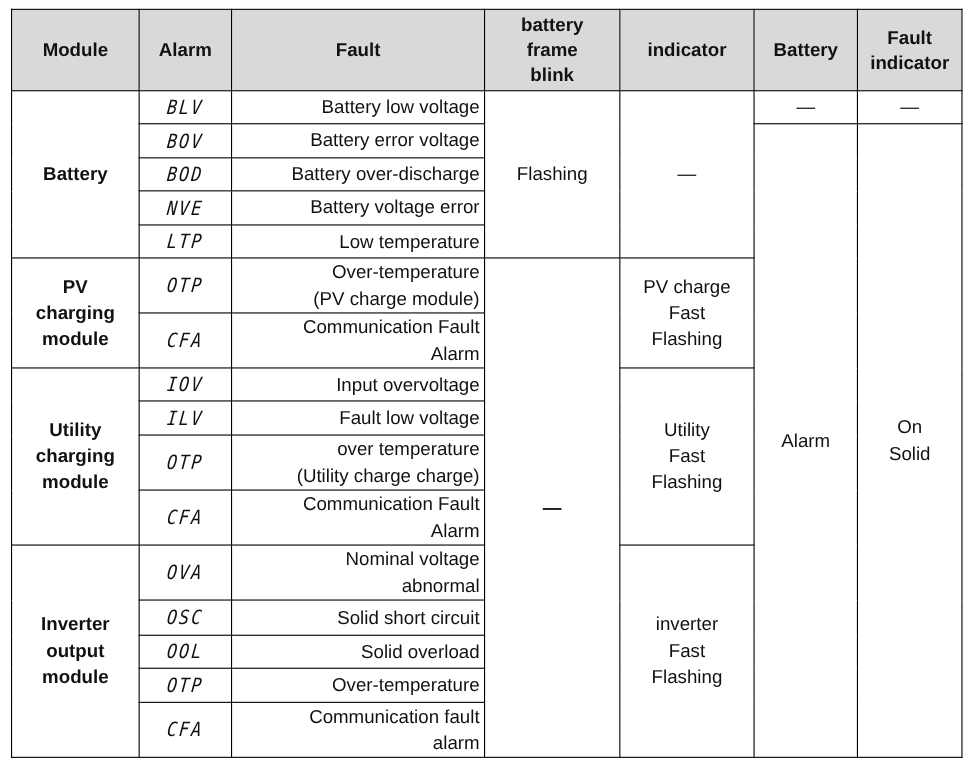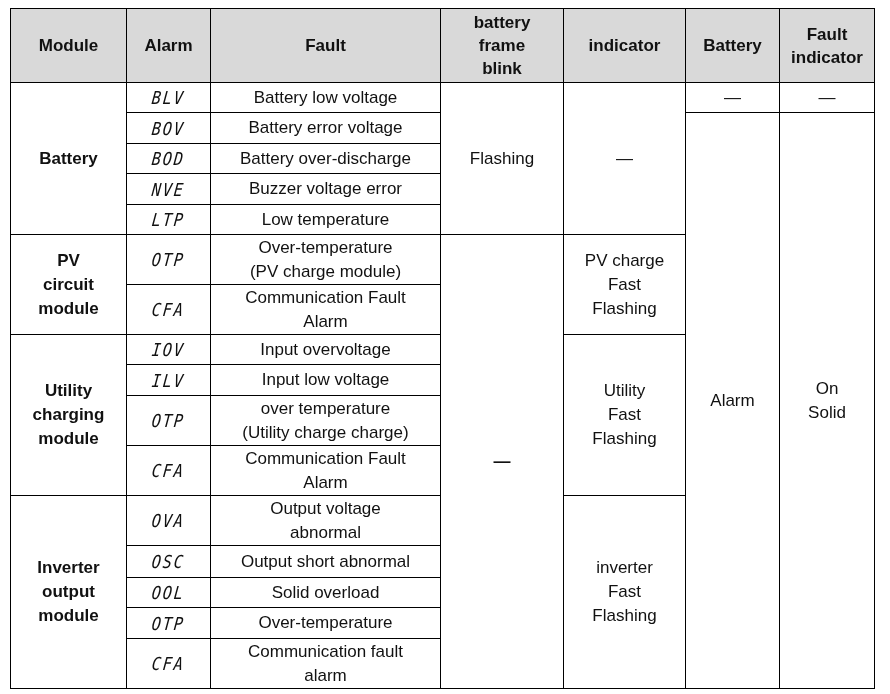--- a/index.html
+++ b/index.html
@@ -12,21 +12,21 @@
   }
   .fault-table td, .fault-table th {
     border: 1.5px solid #000; padding: 0 4px; vertical-align: middle;
     font-size: 17px; line-height: 24px; overflow: hidden;
   }
   .fault-table th {
     background: #d9d9d9; font-weight: bold; text-align: center; font-size: 17px; line-height: 23px;
   }
   .c { text-align: center; }
   .mod { font-weight: bold; text-align: center; }
-  .fault { text-align: center; padding-left: 16px; }
+  .fault { text-align: right; padding-left: 16px; }
   .code {
     text-align: center; font-family: "DejaVu Sans Mono", "Liberation Mono", monospace;
     font-style: italic; letter-spacing: 2px; font-size: 22px; font-weight: normal;
     transform: scaleY(1.05);
   }
   .code span { display: inline-block; transform: skewX(-6deg) scaleX(0.9); }
   .dash { font-size: 18px; }
   .dash-bold { font-weight: bold; font-size: 20px; }
   .ml { white-space: pre-line; }
 </style>
@@ -74,30 +74,30 @@
       <td rowspan="18" class="c">Alarm</td>
       <td rowspan="18" class="c ml">On
 Solid</td>
     </tr>
     <tr style="height:30px">
       <td class="code"><span>BOD</span></td>
       <td class="fault">Battery over-discharge</td>
     </tr>
     <tr style="height:31px">
       <td class="code"><span>NVE</span></td>
-      <td class="fault">Buzzer voltage error</td>
+      <td class="fault">Battery voltage error</td>
     </tr>
     <tr style="height:30px">
       <td class="code"><span>LTP</span></td>
       <td class="fault">Low temperature</td>
     </tr>
 
     <tr style="height:50px">
       <td rowspan="2" class="mod ml">PV
-circuit
+charging
 module</td>
       <td class="code"><span>OTP</span></td>
       <td class="fault ml">Over-temperature
 (PV charge module)</td>
       <td rowspan="13" class="c dash-bold">—</td>
       <td rowspan="2" class="c ml">PV charge
 Fast
 Flashing</td>
     </tr>
     <tr style="height:50px">
@@ -111,47 +111,47 @@
 charging
 module</td>
       <td class="code"><span>IOV</span></td>
       <td class="fault">Input overvoltage</td>
       <td rowspan="4" class="c ml">Utility
 Fast
 Flashing</td>
     </tr>
     <tr style="height:31px">
       <td class="code"><span>ILV</span></td>
-      <td class="fault">Input low voltage</td>
+      <td class="fault">Fault low voltage</td>
     </tr>
     <tr style="height:50px">
       <td class="code"><span>OTP</span></td>
       <td class="fault ml">over temperature
 (Utility charge charge)</td>
     </tr>
     <tr style="height:50px">
       <td class="code"><span>CFA</span></td>
       <td class="fault ml">Communication Fault
 Alarm</td>
     </tr>
 
     <tr style="height:50px">
       <td rowspan="5" class="mod ml">Inverter
 output
 module</td>
       <td class="code"><span>OVA</span></td>
-      <td class="fault ml">Output voltage
+      <td class="fault ml">Nominal voltage
 abnormal</td>
       <td rowspan="5" class="c ml">inverter
 Fast
 Flashing</td>
     </tr>
     <tr style="height:32px">
       <td class="code"><span>OSC</span></td>
-      <td class="fault">Output short abnormal</td>
+      <td class="fault">Solid short circuit</td>
     </tr>
     <tr style="height:30px">
       <td class="code"><span>OOL</span></td>
       <td class="fault">Solid overload</td>
     </tr>
     <tr style="height:31px">
       <td class="code"><span>OTP</span></td>
       <td class="fault">Over-temperature</td>
     </tr>
     <tr style="height:50px">

